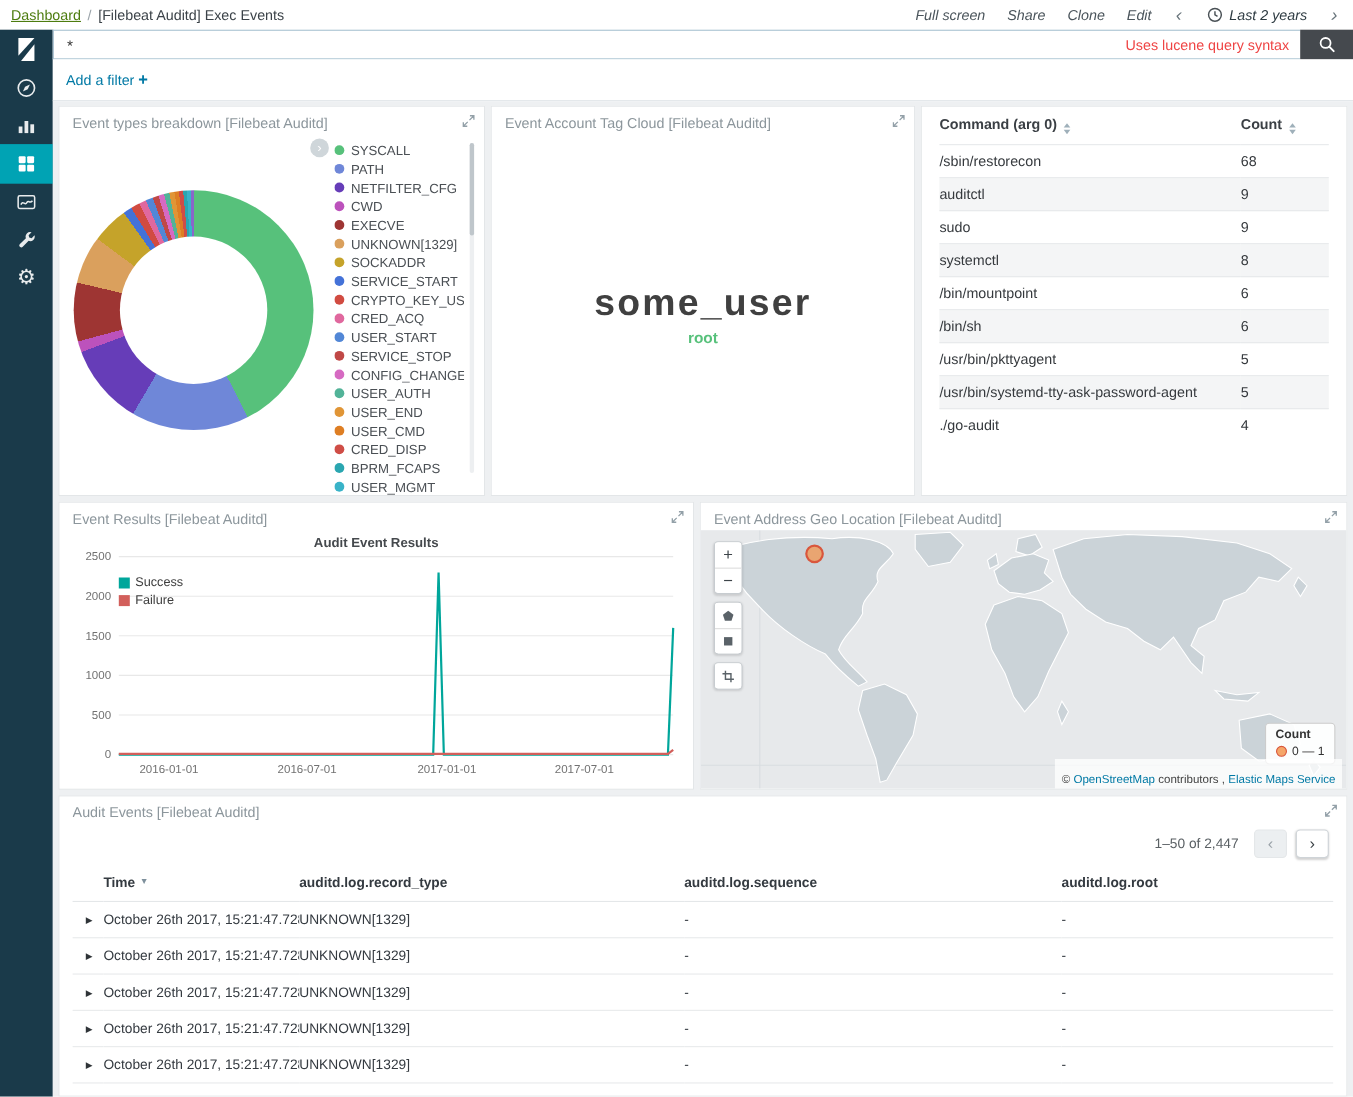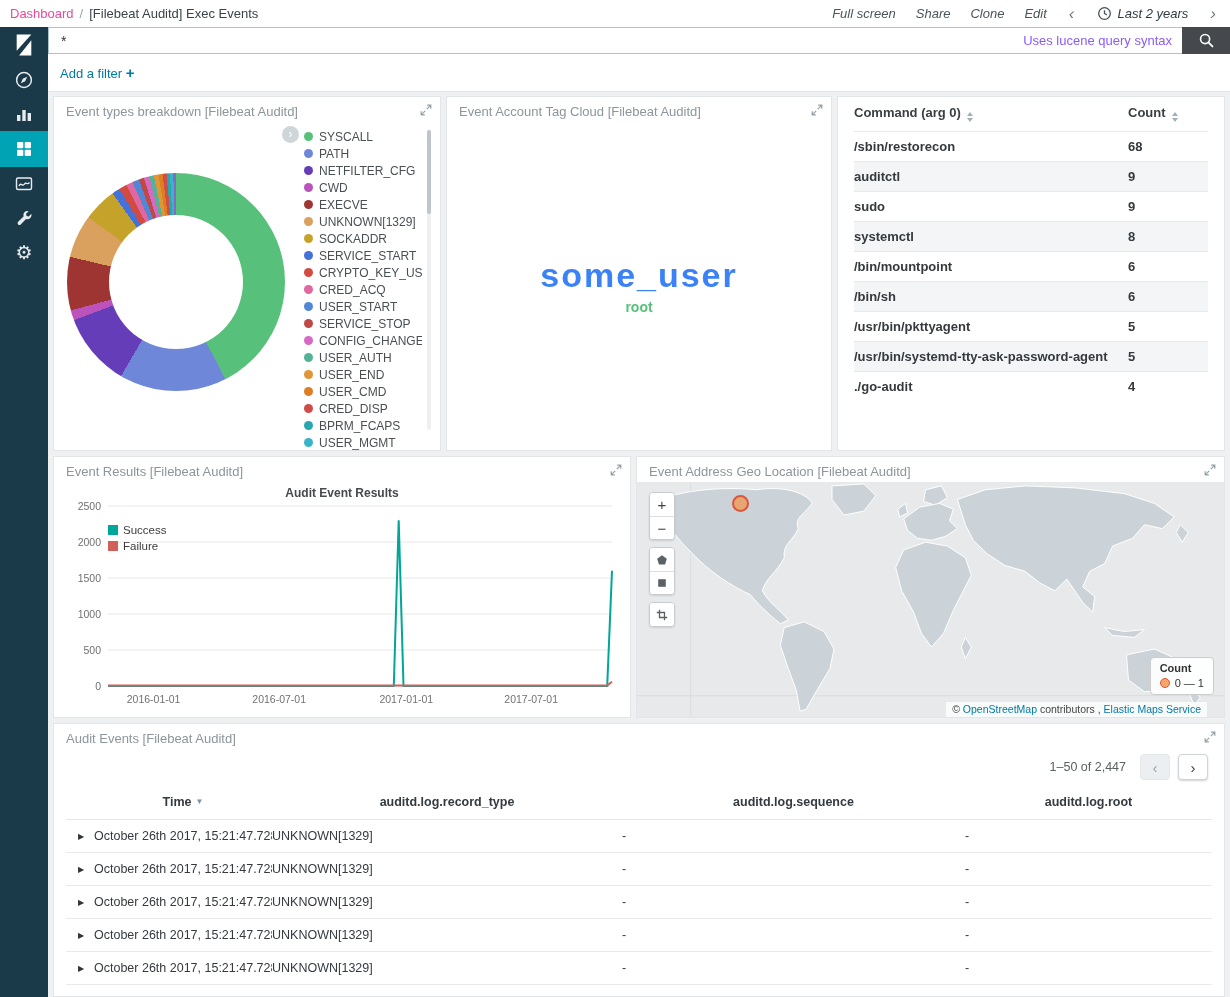--- a/index.html
+++ b/index.html
@@ -7,21 +7,21 @@
   body {
     width:1230px; height:997px; overflow:hidden;
     font-family:"Liberation Sans", sans-serif;
     font-size:13px; color:#353c42; background:#fff;
   }
   a { text-decoration:none; cursor:pointer; }
 
   
   .topbar { height:27px; display:flex; align-items:center; justify-content:space-between; padding:0 12px 0 10px; background:#fff; }
   .breadcrumbs { display:flex; align-items:center; gap:6px; font-size:13px; }
-  .breadcrumbs a { color:#ec4899; }
+  .breadcrumbs a { color:#4d7c0f;text-decoration:underline; }
   .breadcrumbs .sep { color:#9aa3a9; }
   .breadcrumbs .current { color:#3b4248; }
   .top-actions { display:flex; align-items:center; gap:20px; font-size:13px; color:#4a545b;font-style:italic; }
   .top-actions a { color:#4a545b; }
   .chev { color:#69757c; font-size:17px; line-height:1; cursor:pointer; padding:0 2px; }
   .timepicker { display:flex; align-items:flex-start; gap:6px; color:#2d3a41; cursor:pointer; }
 
   
   .below { display:flex; height:970px; }
 
@@ -31,21 +31,21 @@
   .nav-item { height:34px; display:flex; align-items:center; justify-content:center; cursor:pointer; opacity:.9; }
   .nav-item.active { background:#00a3b4; opacity:1; height:36px; }
   .gear-glyph { color:#fff; font-size:19px; line-height:1; }
 
   .main { flex:1; min-width:0; display:flex; flex-direction:column; }
 
   
   .querybar { height:27px; display:flex; align-items:stretch; }
   .query-box { flex:1; display:flex; align-items:center; border:1px solid #a9c3d2; border-right:none; background:#fff; padding:0 10px; min-width:0; }
   .query-box input { border:none; outline:none; flex:1; min-width:0; font-size:14px; font-family:inherit; color:#333; }
-  .lucene-hint { color:#8b5cf6; font-size:13px; white-space:nowrap; margin-left:8px; }
+  .lucene-hint { color:#ef4444; font-size:13px; white-space:nowrap; margin-left:8px; }
   .search-btn { width:48px; border:none; background:#45494e; display:flex; align-items:center; justify-content:center; cursor:pointer; }
 
   
   .filterbar { height:38px; display:flex; align-items:center; padding:0 12px; border-bottom:1px solid #e2e6e9; background:#fff; }
   .add-filter { color:#0079a5; font-size:13px; }
   .add-filter b { font-size:15px; }
 
   
   .dash { flex:1; min-height:0; background:#eef0f2; padding:4px 5px 0 5px; display:flex; flex-direction:column; gap:5px; overflow:hidden; }
   .drow { display:flex; gap:5px; }
@@ -79,21 +79,21 @@
   
   .cloud-body { flex:1; display:flex; flex-direction:column; align-items:center; justify-content:center; gap:6px; }
   .tag { font-weight:700; line-height:1.1; cursor:pointer; }
   .tag:first-child { letter-spacing:2px; }
 
   
   .exec-body { flex:1; padding:2px 16px 0; overflow:hidden; }
   .exec-table { width:100%; border-collapse:collapse; font-size:13px; }
   .exec-table th { text-align:left; font-weight:700; color:#3a3f44; padding:6px 0 9px; cursor:pointer; }
   .exec-table th.count, .exec-table td.count { width:80px; }
-  .exec-table td { padding:7px 0; border-top:1px solid #e7e9eb; color:#35393d;font-weight:bold; }
+  .exec-table td { padding:7px 0; border-top:1px solid #e7e9eb; color:#35393d; }
   .exec-table tbody tr:nth-child(even) { background:#f4f5f6; }
   .sort-icon { display:inline-flex; flex-direction:column; gap:2px; margin-left:6px; vertical-align:1px; }
   .sort-icon i { display:block; width:0; height:0; border-left:3.5px solid transparent; border-right:3.5px solid transparent; }
   .sort-icon .up { border-bottom:4px solid #9fb0ba; }
   .sort-icon .down { border-top:4px solid #9fb0ba; }
 
   
   .line-body { flex:1; position:relative; padding:2px 8px 0; min-height:0; }
   .line-title { text-align:center; font-size:12px; font-weight:700; color:#45494d; margin:2px 0 0; }
   .line-legend { position:absolute; left:54px; top:40px; }
@@ -106,32 +106,32 @@
   .map-area > svg.world { position:absolute; inset:0; width:100%; height:100%; }
   .map-ctl { position:absolute; left:12px; top:10px; display:flex; flex-direction:column; gap:7px; }
   .ctl-group { background:#fff; border:1px solid #c7ccd0; border-radius:4px; box-shadow:0 1px 2px rgba(0,0,0,.12); overflow:hidden; }
   .ctl-btn { width:24px; height:23px; display:flex; align-items:center; justify-content:center; font-size:15px; color:#3d4449; cursor:pointer; background:#fff; }
   .ctl-btn + .ctl-btn { border-top:1px solid #ddd; }
   .geo-marker { position:absolute; width:17px; height:17px; border-radius:50%; background:rgba(243,150,79,.75); border:2.5px solid #d9563c; cursor:pointer; }
   .map-legend { position:absolute; right:10px; bottom:22px; background:rgba(255,255,255,.92); border:1px solid #ccc; border-radius:4px; padding:4px 9px 5px; font-size:11px; color:#333; }
   .map-legend .hdr { font-weight:700; margin-bottom:3px; }
   .map-legend .lrow { display:flex; align-items:center; gap:5px; }
   .map-legend .ldot { width:10px; height:10px; border-radius:50%; background:rgba(243,150,79,.85); border:1.5px solid #d9563c; }
-  .map-attr { position:absolute; right:17px; bottom:0; background:rgba(255,255,255,.75); font-size:10.5px; padding:1px 6px 2px; color:#444; white-space:nowrap; }
+  .map-attr { position:absolute; right:4px; bottom:0; background:rgba(255,255,255,.75); font-size:10.5px; padding:13px 6px 2px; color:#444; white-space:nowrap; }
   .map-attr a { color:#0079a5; }
 
   
   .audit-toolbar { display:flex; justify-content:flex-end; align-items:center; gap:8px; padding:5px 16px 7px; flex:none; }
   .range-label { font-size:12.5px; color:#5a6064; margin-right:6px; }
   .page-btn { width:30px; height:26px; border-radius:4px; display:flex; align-items:center; justify-content:center; font-size:15px; cursor:pointer; }
   .page-btn.prev { background:#eceff1; color:#9aa2a8; border:1px solid #e4e7e9; }
   .page-btn.next { background:#fff; border:1px solid #cfd4d8; color:#3a4045; box-shadow:0 1px 2px rgba(0,0,0,.18); }
   .audit-wrap { flex:1; min-height:0; overflow:hidden; padding:0 12px; }
   .audit-table { width:100%; border-collapse:collapse; table-layout:fixed; }
-  .audit-table th { font-size:12.5px; font-weight:700; color:#343a40; text-align:center; padding:8px 0 10px; border-bottom:1px solid #e4e7e9; cursor:pointer; }
+  .audit-table th { font-size:12.5px; font-weight:700; color:#343a40; text-align:left; padding:8px 0 10px; border-bottom:1px solid #e4e7e9; cursor:pointer; }
   .audit-table td { font-size:12.5px; color:#343a40; padding:9px 0; border-bottom:1px solid #e8eaec; overflow:hidden; white-space:nowrap; }
   .audit-table td.caret { font-size:8px; color:#2f3438; padding-left:12px; cursor:pointer; }
   .time-caret { font-size:8px; color:#7e909c; margin-left:4px; vertical-align:2px; }
 </style>
 </head>
 <body>
 
 <header class="topbar">
   <div class="breadcrumbs">
     <a>Dashboard</a>
@@ -322,21 +322,21 @@
         </section>
 
         <section class="panel p-cloud">
           <div class="panel-head">
             <h3 class="panel-title">Event Account Tag Cloud [Filebeat Auditd]</h3>
             <span class="expand-btn"><svg width="12" height="12" viewBox="0 0 12 12">
                   <path d="M7.2 1.2h3.6v3.6M10.8 1.2 6.8 5.2M4.8 10.8H1.2V7.2M1.2 10.8l4-4" fill="none" stroke="#93a0a8" stroke-width="1.2"></path>
                 </svg></span>
           </div>
           <div class="cloud-body" id="tagcloud">
-              <span class="tag" style="color:#3b82f6;font-size:34px">some_user</span>
+              <span class="tag" style="color:#404040;font-size:34px">some_user</span>
               <span class="tag" style="color:#57c17b;font-size:14px">root</span>
             </div>
         </section>
 
         <section class="panel p-exec">
           <div class="exec-body">
             <table class="exec-table">
               <thead>
                 <tr>
                   <th><span>Command (arg 0)</span><span class="sort-icon">

